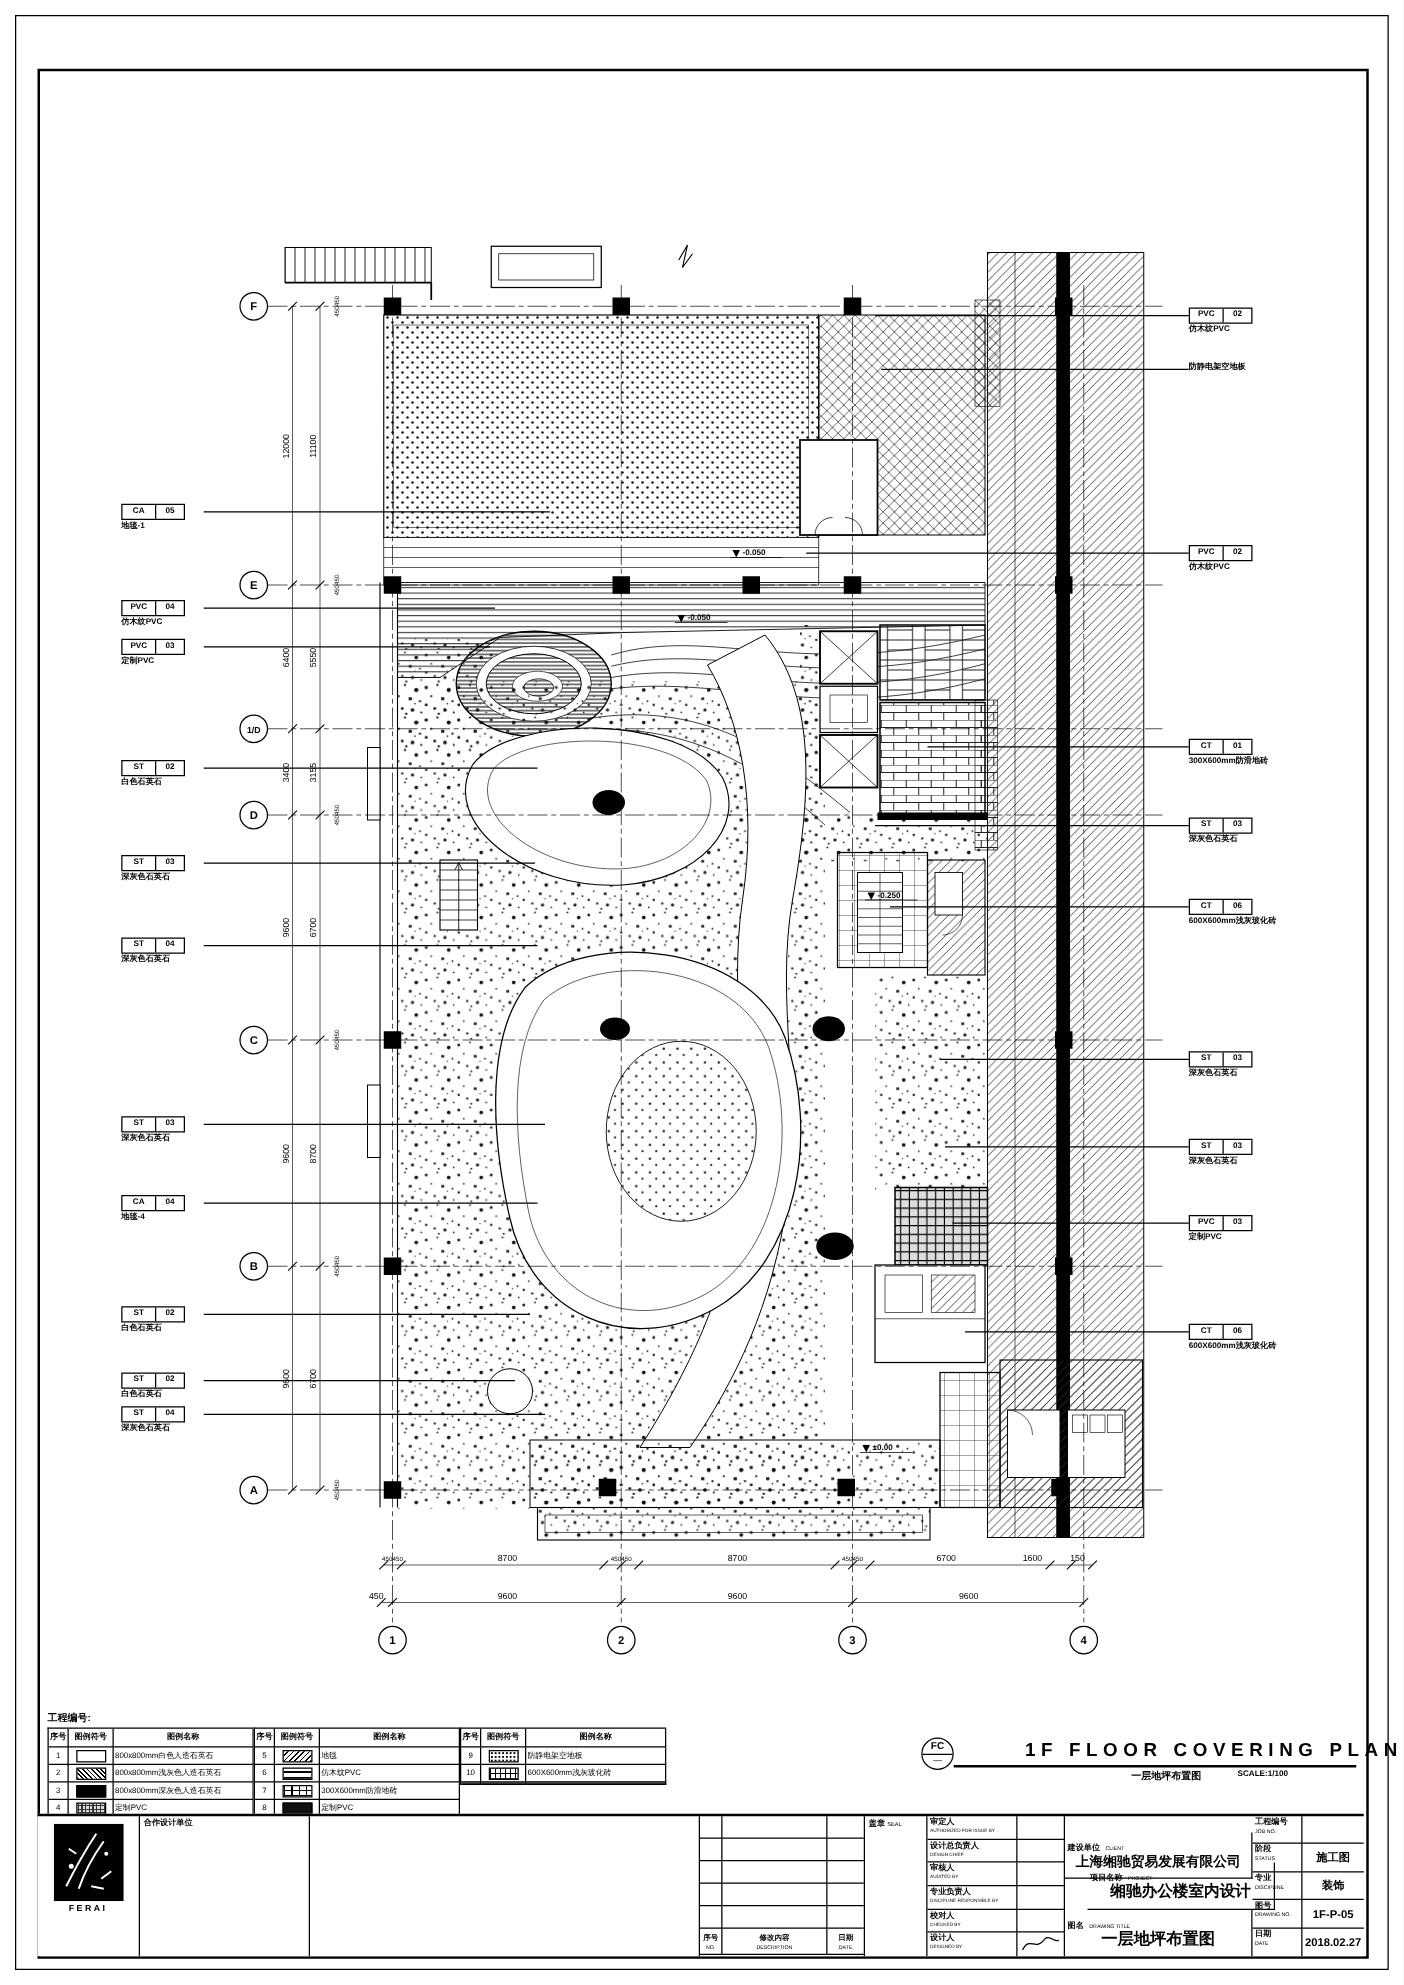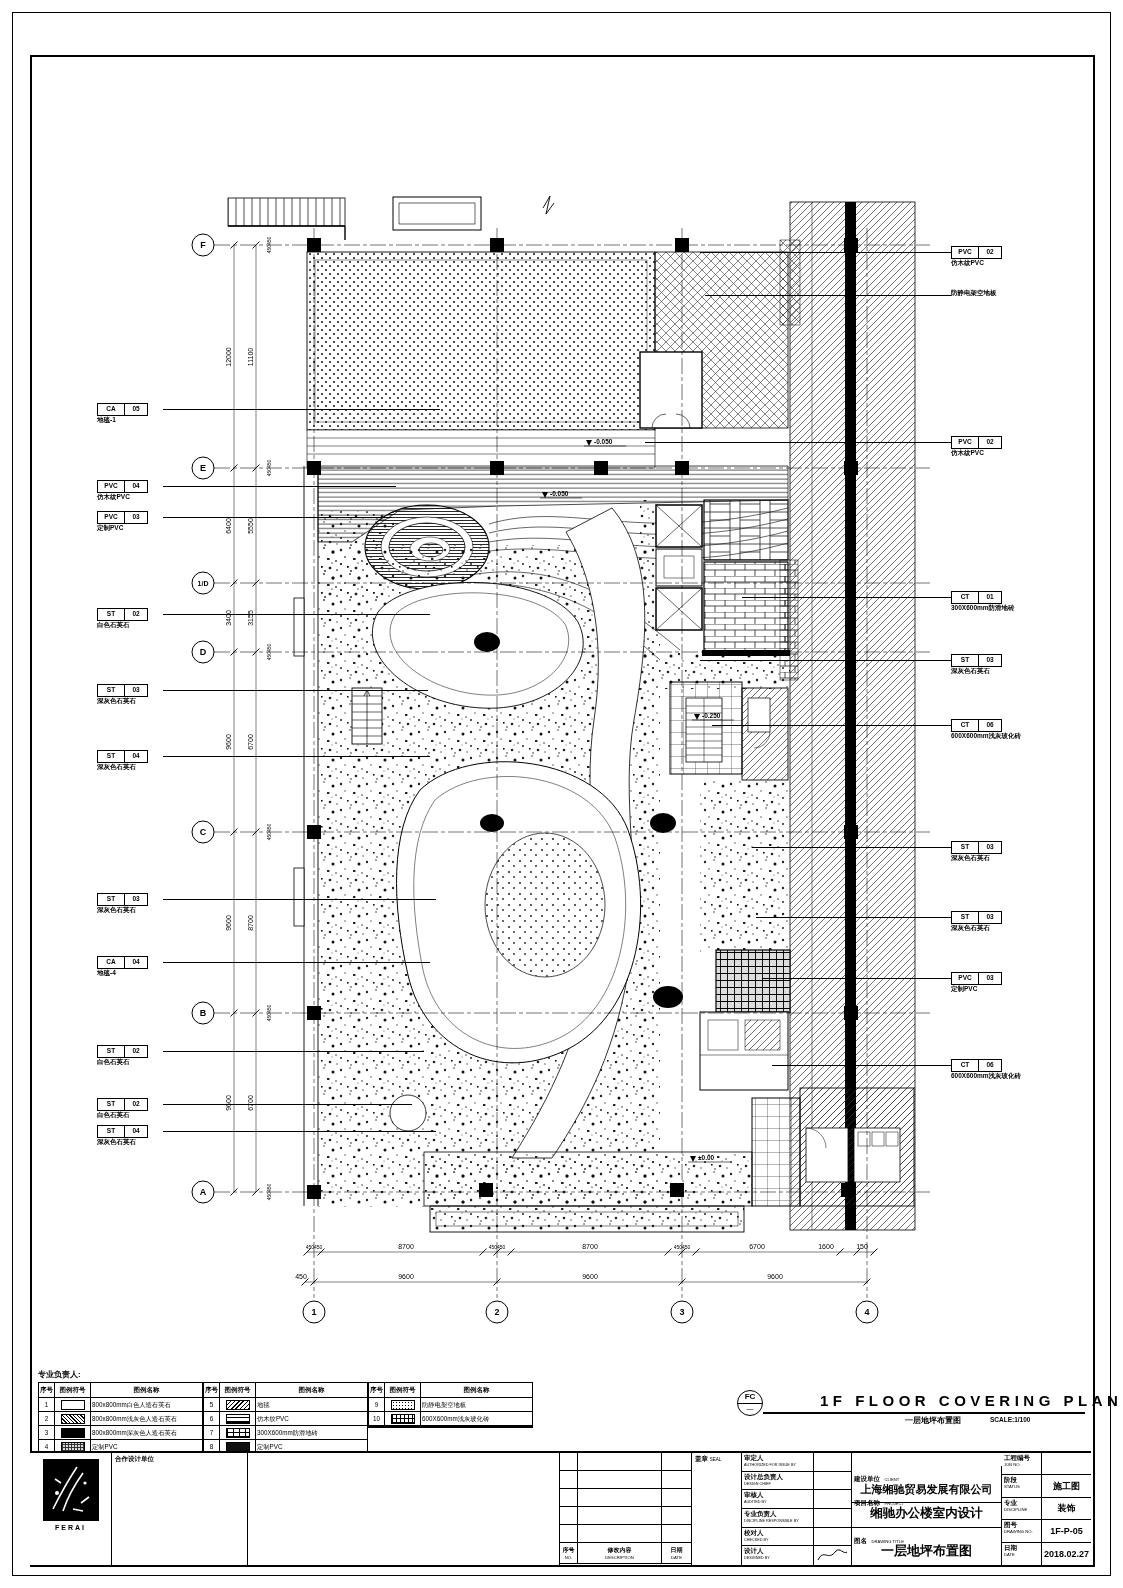--- a/index.html
+++ b/index.html
@@ -377,21 +377,21 @@
           <text x="702" y="718" font-size="6.5" fill="#000" font-family="&quot;Liberation Sans&quot;,&quot;DejaVu Sans&quot;,sans-serif" font-weight="bold">-0.250</text>
         </g>
         <g>
           <polygon points="690,1156 696,1156 693,1162" fill="#000"></polygon>
           <line x1="688" y1="1162" x2="730" y2="1162" stroke="#000" stroke-width="0.6"></line>
           <text x="698" y="1160" font-size="6.5" fill="#000" font-family="&quot;Liberation Sans&quot;,&quot;DejaVu Sans&quot;,sans-serif" font-weight="bold">±0.00</text>
         </g>
       </g>
   </svg>
 
-  <div class="abs" id="legend-title" style="left:38px;top:1369px">专业负责人:</div>
+  <div class="abs" id="legend-title" style="left:38px;top:1369px">工程编号:</div>
   <div class="abs" id="legend" style="left:38px;top:1382px;width:500px;height:68px">
       <div class="lg-group" style="left: 0px; top: 0px;">
         <div class="lg-cell lg-head">序号</div>
         <div class="lg-cell lg-head">图例符号</div>
         <div class="lg-cell lg-head">图例名称</div>
         <div class="lg-cell lg-no">1</div>
         <div class="lg-cell lg-symwrap">
           <div class="lg-sym sym-white"></div>
         </div>
         <div class="lg-cell">800x800mm白色人造石英石</div>
@@ -731,21 +731,21 @@
             </svg></div>
         </div>
 
       <div class="tb-cell" style="left:110px;top:13px;width:150px;height:37px">
         <div class="tb-sec-label">
           <span class="cell-label-cn">建设单位</span>
           <span style="font-size:4.2px">CLIENT</span>
         </div>
         <div class="tb-sec-value" style="font-size:11px;margin-top:16px">上海缃驰贸易发展有限公司</div>
       </div>
-      <div class="tb-cell" style="left:110px;top:37px;width:150px;height:38px">
+      <div class="tb-cell" style="left:128px;top:37px;width:150px;height:38px">
         <div class="tb-sec-label">
           <span class="cell-label-cn">项目名称</span>
           <span style="font-size:4.2px">PROJECT</span>
         </div>
         <div class="tb-sec-value" style="font-size:12.5px;margin-top:15px">缃驰办公楼室内设计</div>
       </div>
       <div class="tb-cell" style="left:110px;top:75px;width:150px;height:37px;border-bottom:none">
         <div class="tb-sec-label">
           <span class="cell-label-cn">图名</span>
           <span style="font-size:4.2px">DRAWING TITLE</span>

